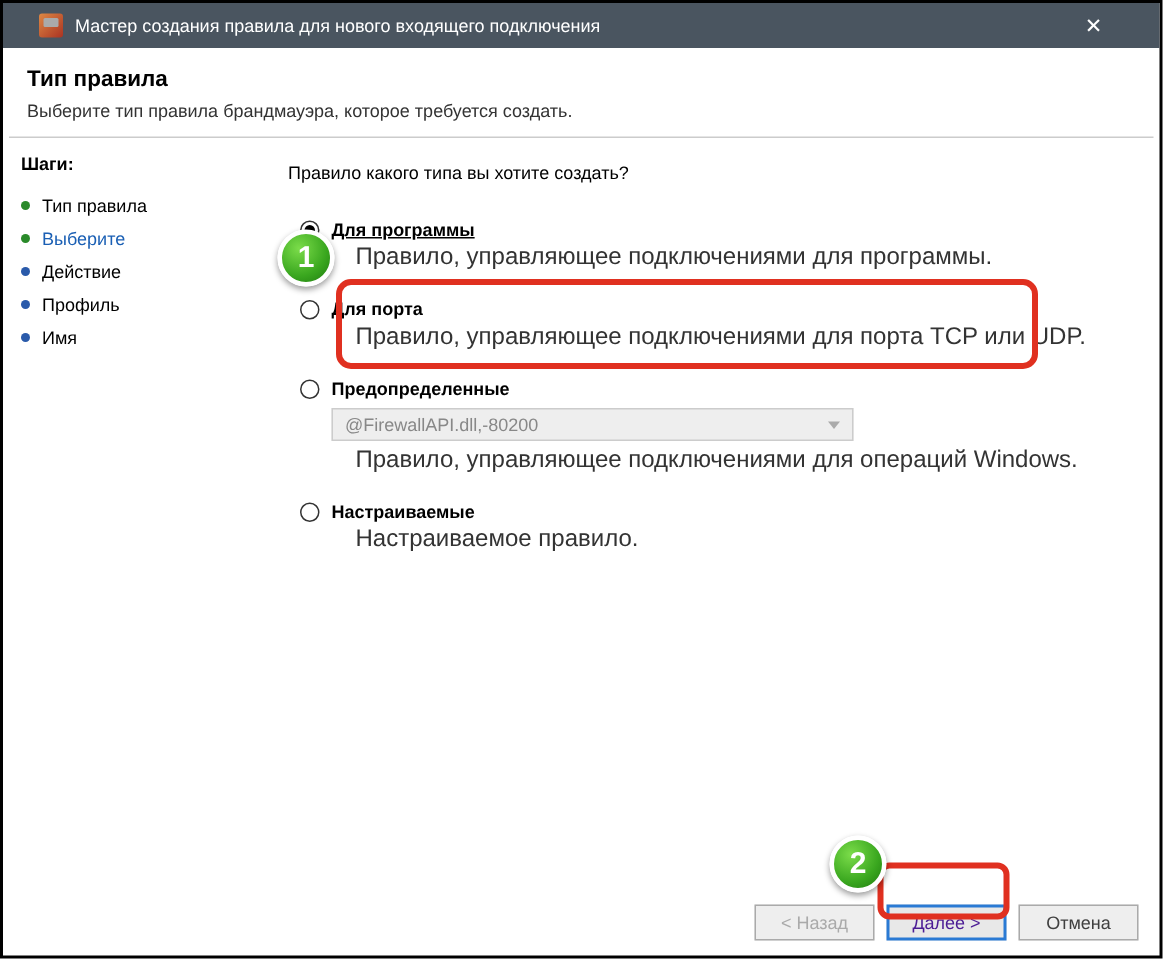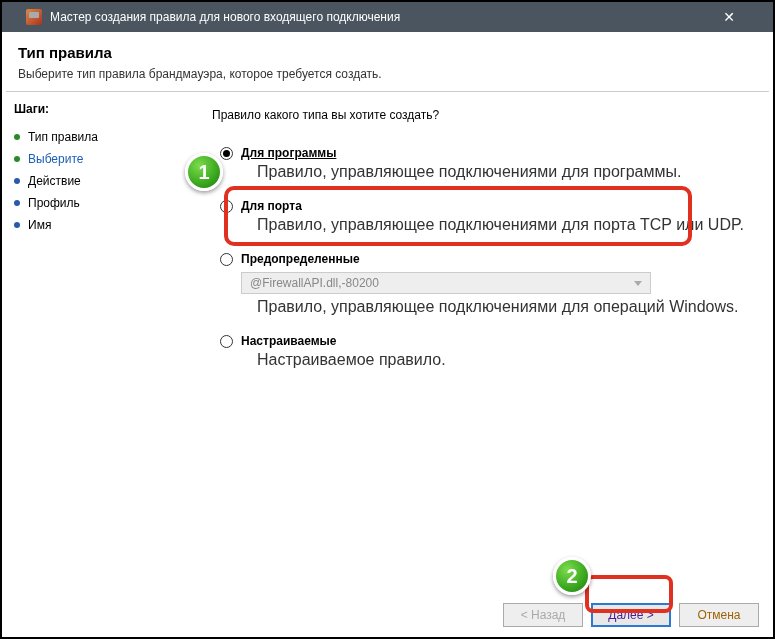--- a/index.html
+++ b/index.html
@@ -7,46 +7,46 @@
 .window { width: 775px; height: 639px; border: 2px solid #000; position: relative; background: #fff; }
 .titlebar { background: #4a5560; color: #fff; height: 30px; display: flex; align-items: center; padding: 0 24px; }
 .titlebar-icon { width: 16px; height: 16px; background: linear-gradient(135deg,#d84 0%,#a32 100%); border-radius: 2px; margin-right: 8px; position: relative; }
 .titlebar-icon::before { content:""; position:absolute; top:3px; left:3px; width:10px; height:6px; background:#aaa; border-radius:1px; }
 .titlebar-title { flex: 1; font-size: 12px; }
 .titlebar-close { width: 40px; height: 30px; display: flex; align-items: center; justify-content: center; cursor: pointer; font-size: 14px; }
 .header { padding: 12px 16px 10px 16px; }
 .header h1 { font-size: 15px; font-weight: bold; color: #000; margin-bottom: 6px; }
 .header p { font-size: 12px; color: #333; }
 .divider { border: none; border-top: 1px solid #ccc; margin: 0 4px; }
-.body { display: flex; height: 488px; gap: 20px; }
+.body { display: flex; height: 488px; }
 .sidebar { width: 174px; padding: 10px 12px; }
 .sidebar h3 { font-size: 12px; font-weight: bold; margin-bottom: 10px; }
 .step { display: flex; align-items: center; padding: 4px 0; font-size: 12px; cursor: pointer; }
 .bullet { width: 6px; height: 6px; border-radius: 50%; margin-right: 8px; }
 .bullet.green { background: #2a8a2a; }
 .bullet.blue { background: #2a5aaa; }
 .step.active { color: #1a5fb4; }
 .content { flex: 1; padding: 10px 22px 10px 16px; position: relative; }
 .content-q { font-size: 12px; margin-bottom: 24px; margin-top: 6px; }
 .option { margin-bottom: 18px; padding-left: 8px; }
 .option-row { display: flex; align-items: flex-start; }
 .radio { width: 13px; height: 13px; border: 1px solid #333; border-radius: 50%; margin-right: 8px; margin-top: 1px; flex-shrink: 0; position: relative; background: #fff; cursor: pointer; }
 .radio.checked::after { content:""; position:absolute; top:2px; left:2px; width:7px; height:7px; background:#000; border-radius:50%; }
 .option-label { font-size: 12px; font-weight: bold; }
 .option-label.link { text-decoration: underline; }
 .option-desc { font-size: 16px; color: #333; margin-left: 37px; margin-top: 3px; }
-.combo { margin-left: 21px; margin-top: 6px; margin-bottom: 4px; width: 410px; height: 22px; background: #eee; border: 1px solid #ccc; display: flex; align-items: center; padding: 0 8px; font-size: 12px; color: #888; position: relative; }
+.combo { margin-left: 21px; margin-top: 6px; margin-bottom: 4px; width: 348px; height: 22px; background: #eee; border: 1px solid #ccc; display: flex; align-items: center; padding: 0 8px; font-size: 12px; color: #888; position: relative; }
 .combo::after { content:""; position:absolute; right:8px; top:8px; border-left:4px solid transparent; border-right:4px solid transparent; border-top:5px solid #aaa; }
 .highlight-1 { position: absolute; border: 4px solid #e03020; border-radius: 10px; left: 222px; top: 184px; width: 468px; height: 60px; pointer-events: none; }
 .highlight-2 { position: absolute; border: 4px solid #e03020; border-radius: 8px; left: 583px; top: 573px; width: 88px; height: 38px; pointer-events: none; }
 .marker { position: absolute; width: 38px; height: 38px; border-radius: 50%; background: radial-gradient(circle at 35% 30%, #7bdc4a 0%, #3aa71f 60%, #1e7a0f 100%); border: 3px solid #fff; box-shadow: 0 2px 4px rgba(0,0,0,.4); color: #fff; font-weight: bold; font-size: 20px; display: flex; align-items: center; justify-content: center; pointer-events: none; }
 .marker-1 { left: 183px; top: 151px; }
 .marker-2 { left: 551px; top: 555px; }
 .footer { position: absolute; bottom: 10px; right: 14px; display: flex; gap: 8px; }
-.btn { width: 80px; height: 24px; border: 1px solid #aaa; background: #eee; font-size: 12px; color: #a16207; cursor: pointer; font-family: inherit; }
+.btn { width: 80px; height: 24px; border: 1px solid #aaa; background: #eee; font-size: 12px; color: #404040; cursor: pointer; font-family: inherit; }
 .btn.disabled { color: #aaa; cursor: default; }
 .btn.primary { background: #e8e8e8; border: 2px solid #2a7ad4; color: #4c1d95; }
 </style>
 </head>
 <body>
 
 <div class="window">
   <div class="titlebar">
     <div class="titlebar-icon"></div>
     <div class="titlebar-title">Мастер создания правила для нового входящего подключения</div>

